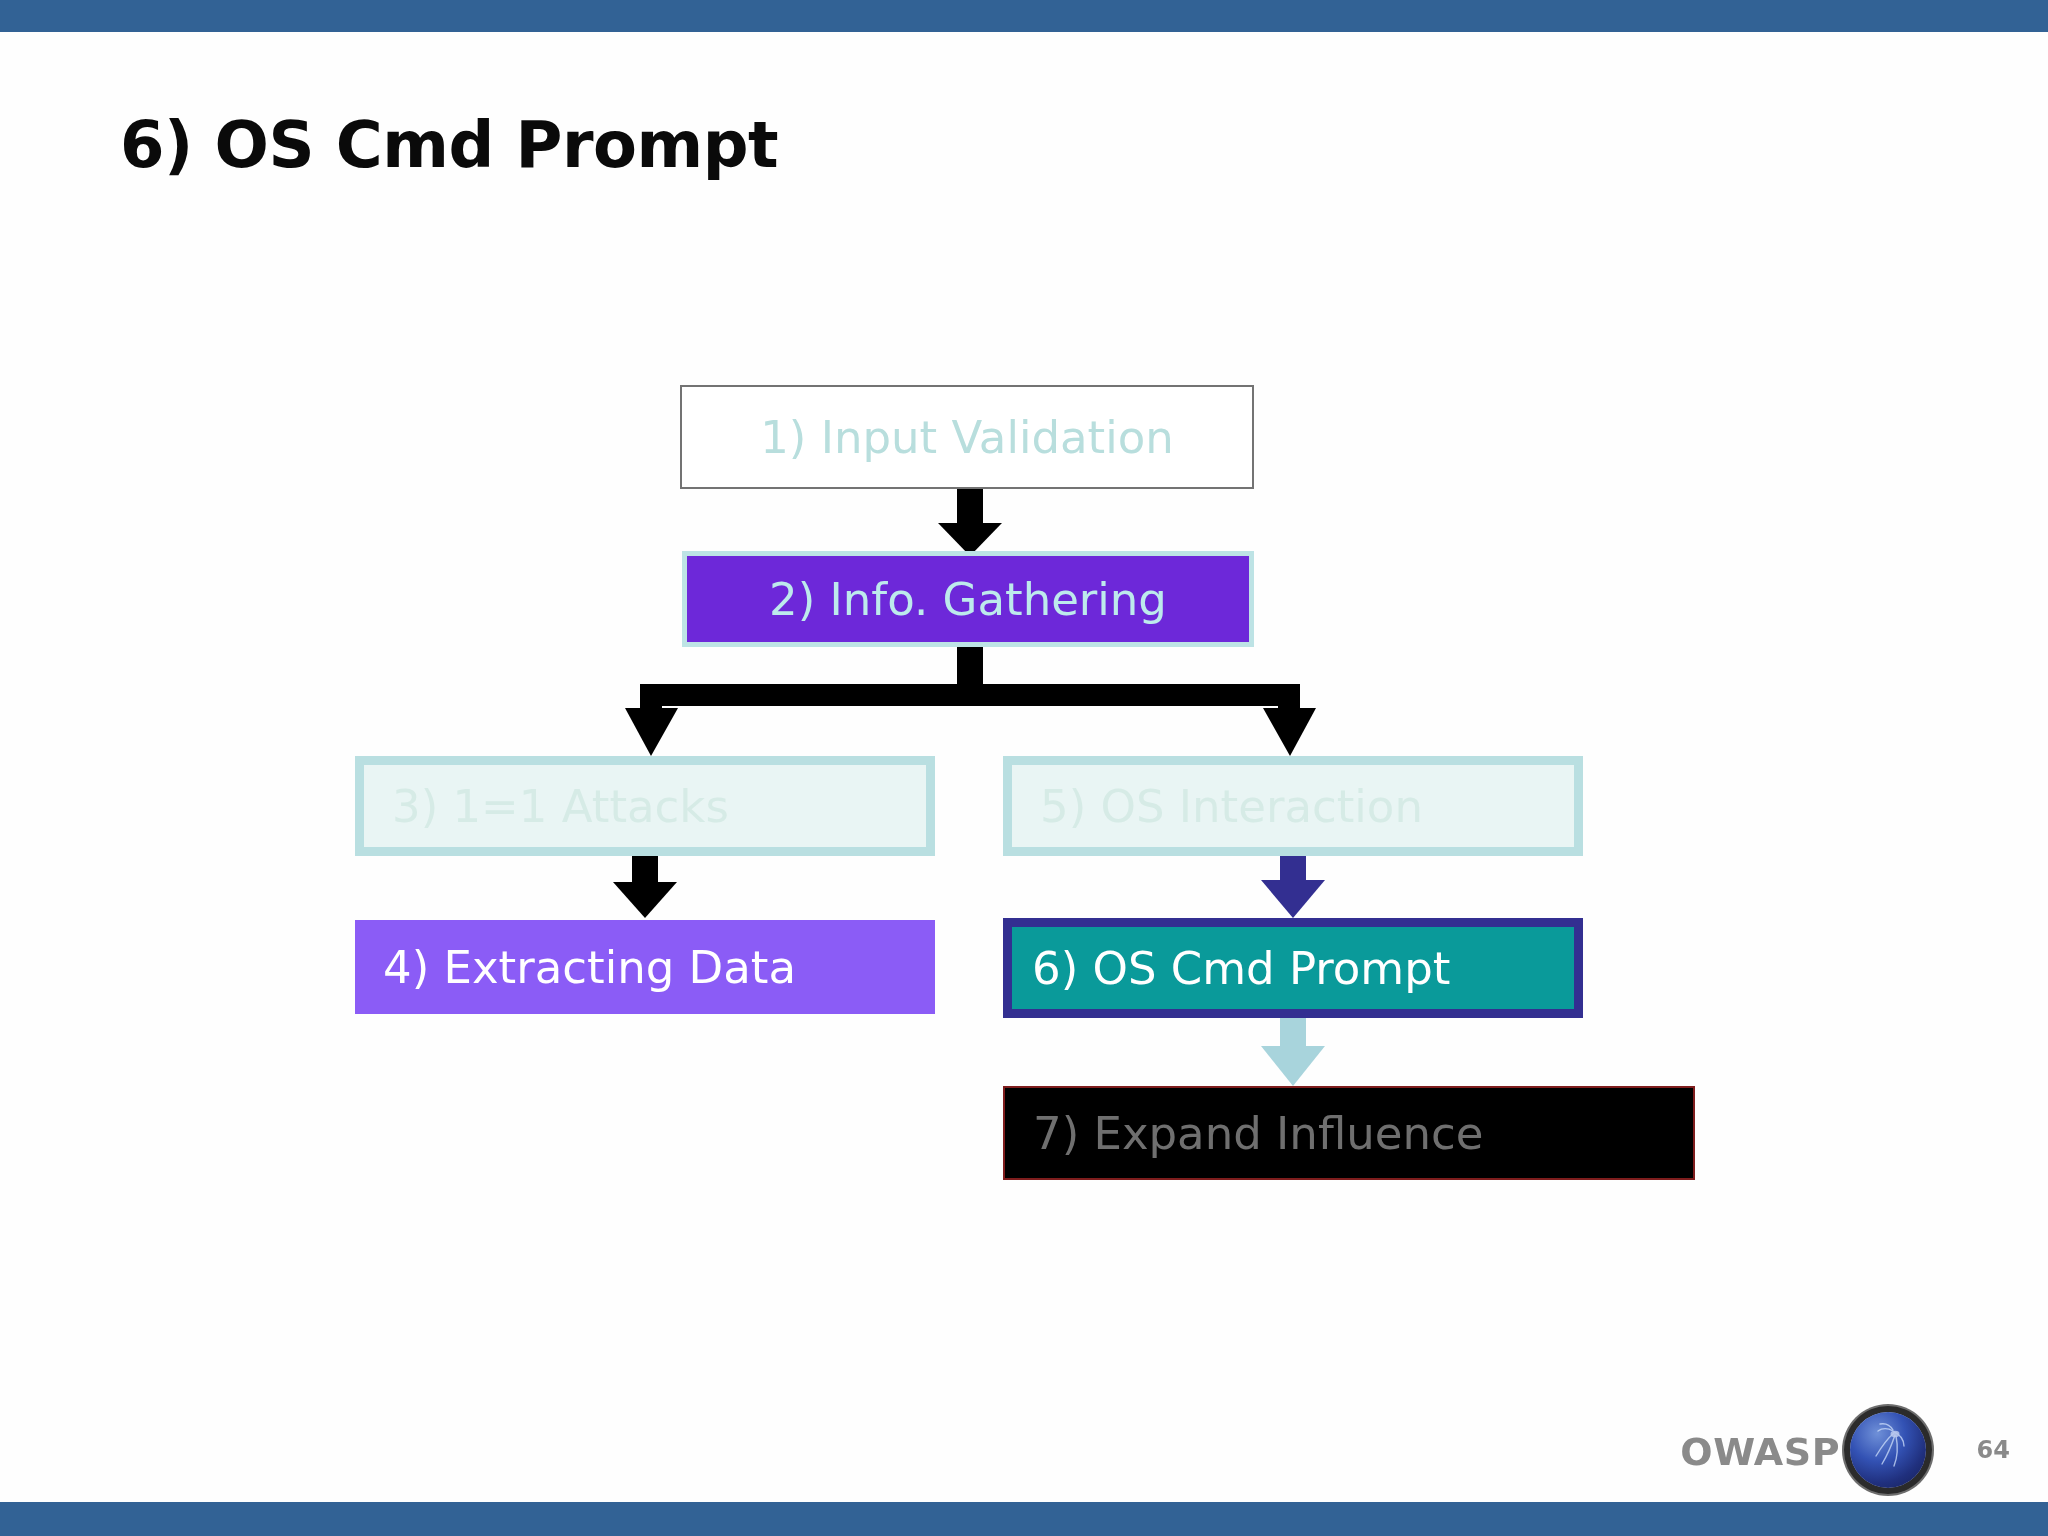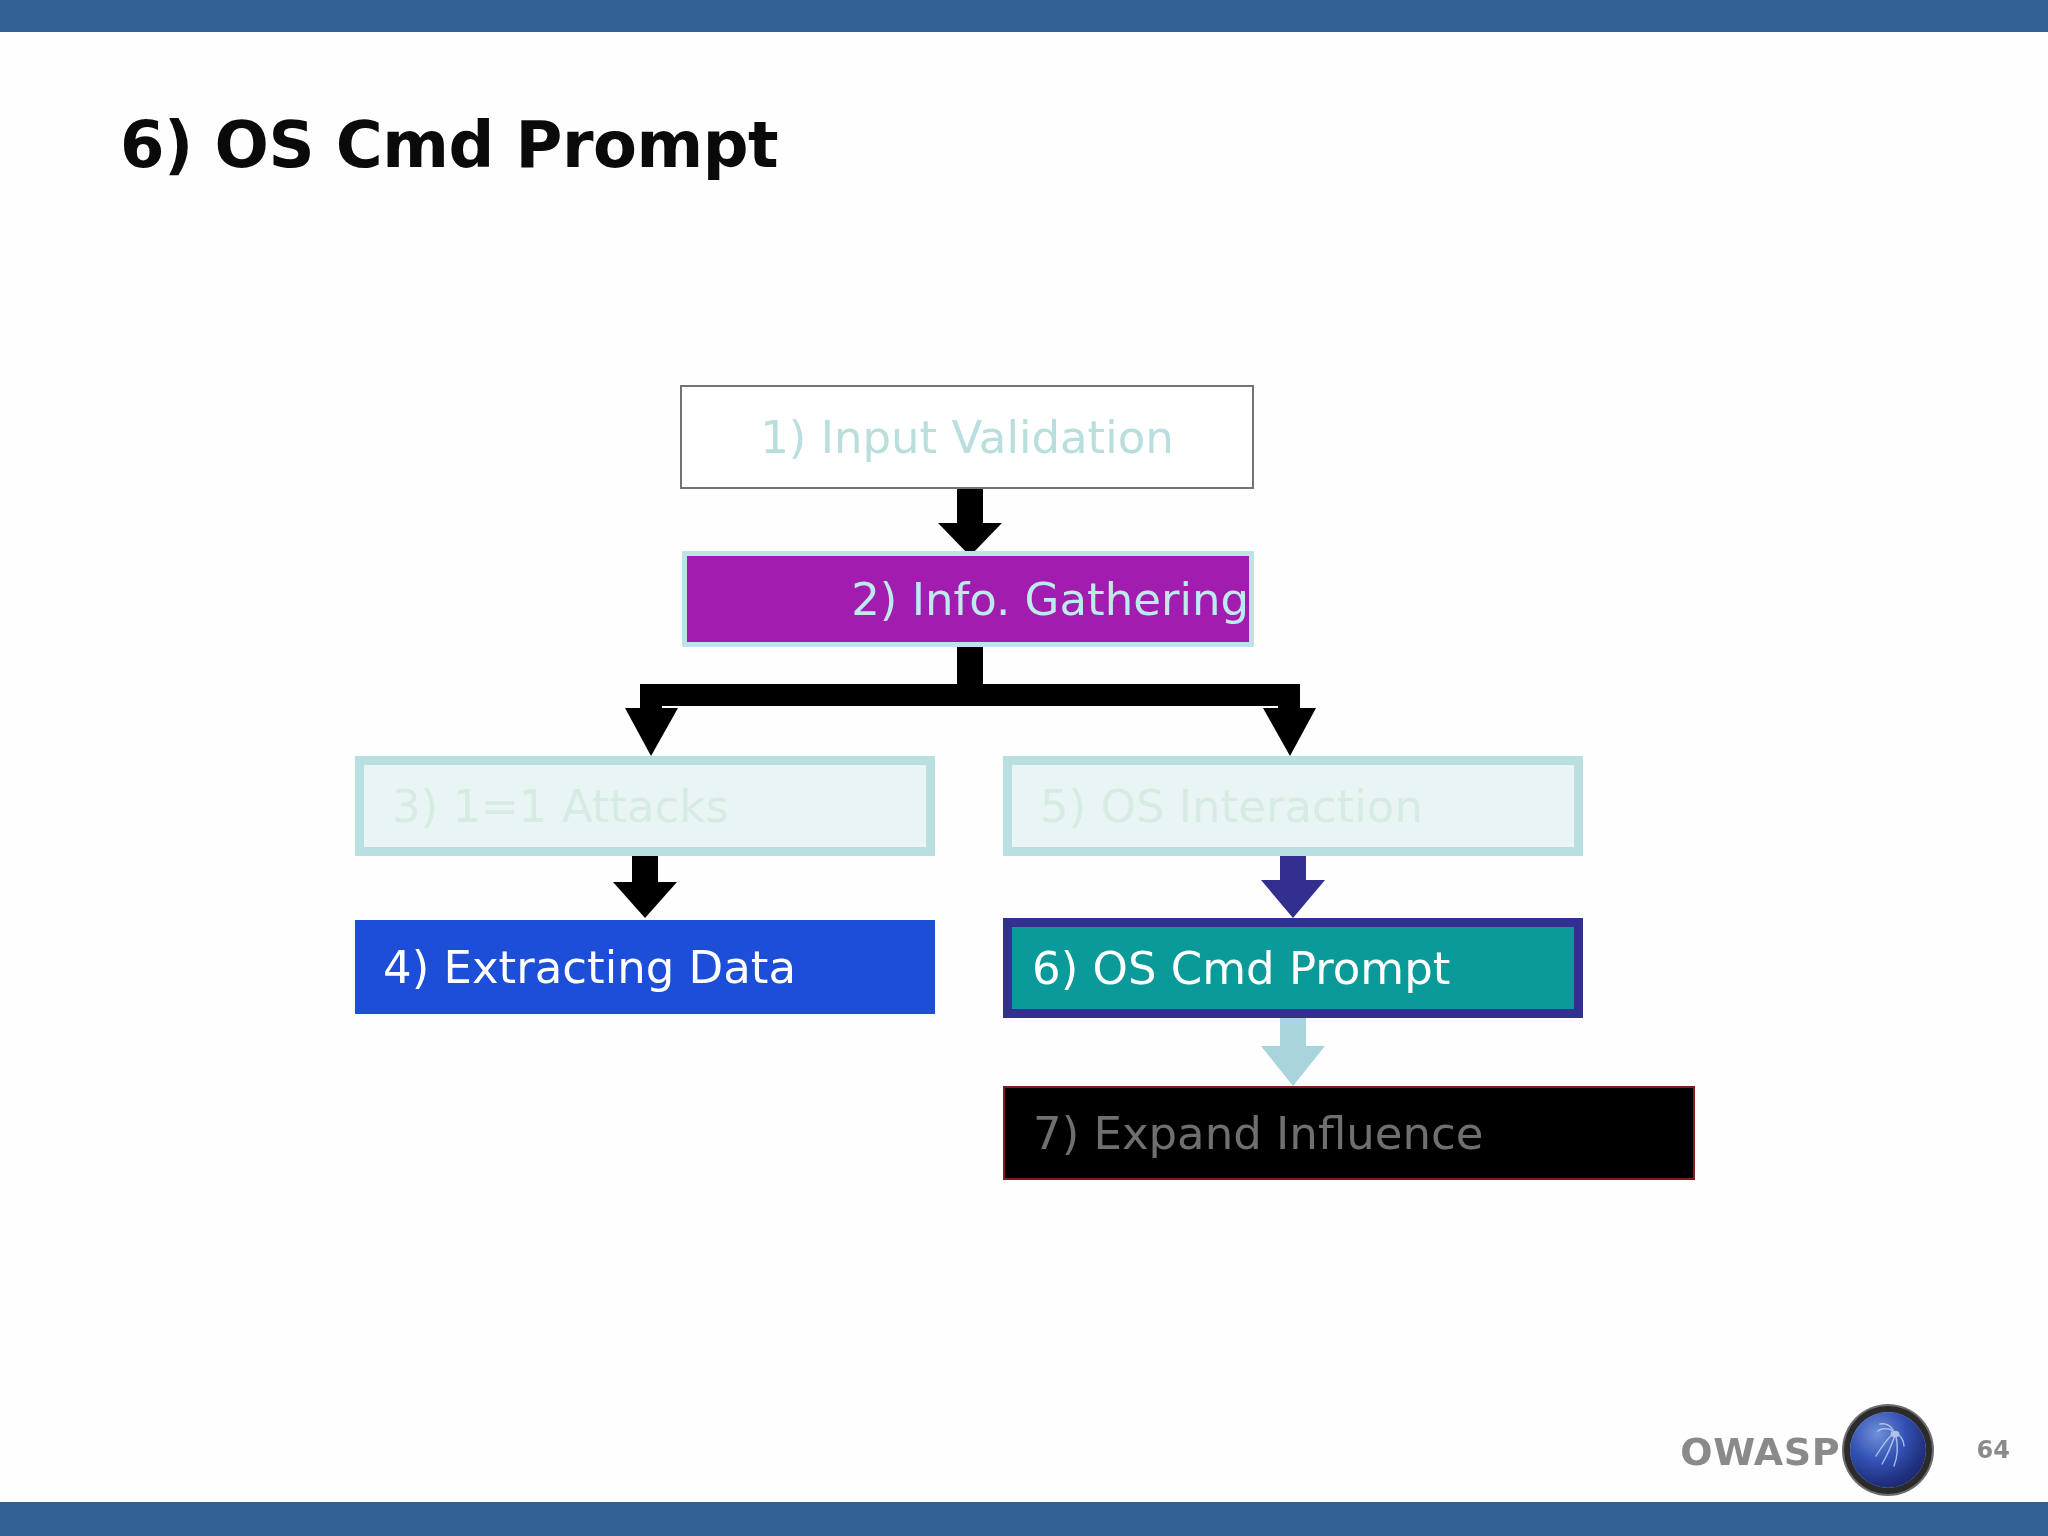--- a/index.html
+++ b/index.html
@@ -51,41 +51,41 @@
     background:#ffffff;
     border:2px solid #737373;
     color:#b8dedd;
     justify-content:center;
     padding-left:0;
   }
 
   
   .node-2 {
     left:682px; top:551px; width:572px; height:96px;
-    background:#a21caf;
+    background:#6d28d9;
     border:5px solid #bde3e5;
     color:#bdeaec;
-    justify-content:flex-end;
+    justify-content:center;
     padding-left:0;
   }
 
   
   .node-3, .node-5 {
     background:#e9f5f4;
     border:9px solid #b9dfe1;
     color:#d6ebe6;
     top:756px; height:100px;
   }
   .node-3 { left:355px; width:580px; }
   .node-5 { left:1003px; width:580px; }
 
   
   .node-4 {
     left:355px; top:920px; width:580px; height:94px;
-    background:#1d4ed8;
+    background:#8b5cf6;
     color:#ffffff;
   }
 
   
   .node-6 {
     left:1003px; top:918px; width:580px; height:100px;
     background:#0a9a9a;
     border:9px solid #332f91;
     color:#ffffff;
     padding-left:20px;

